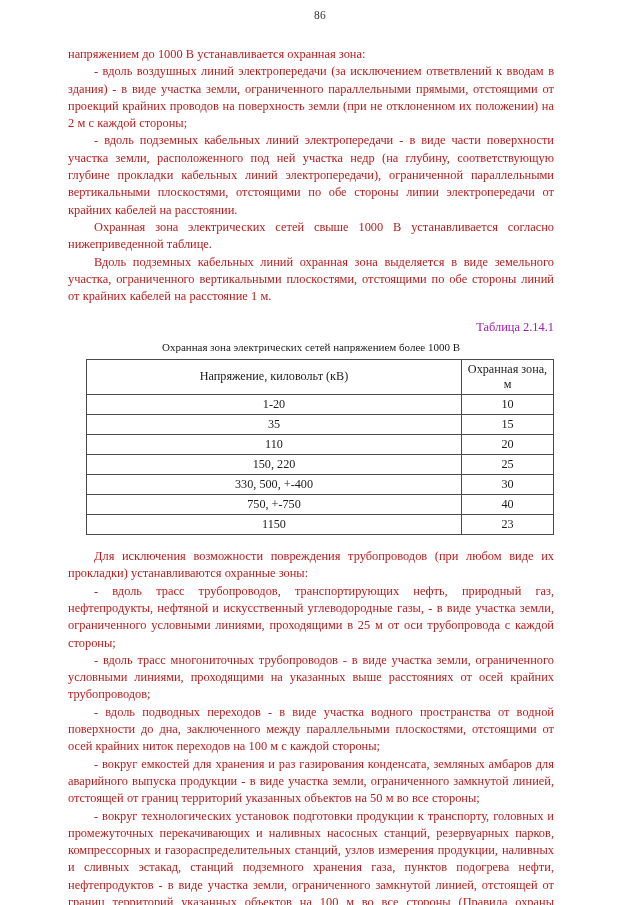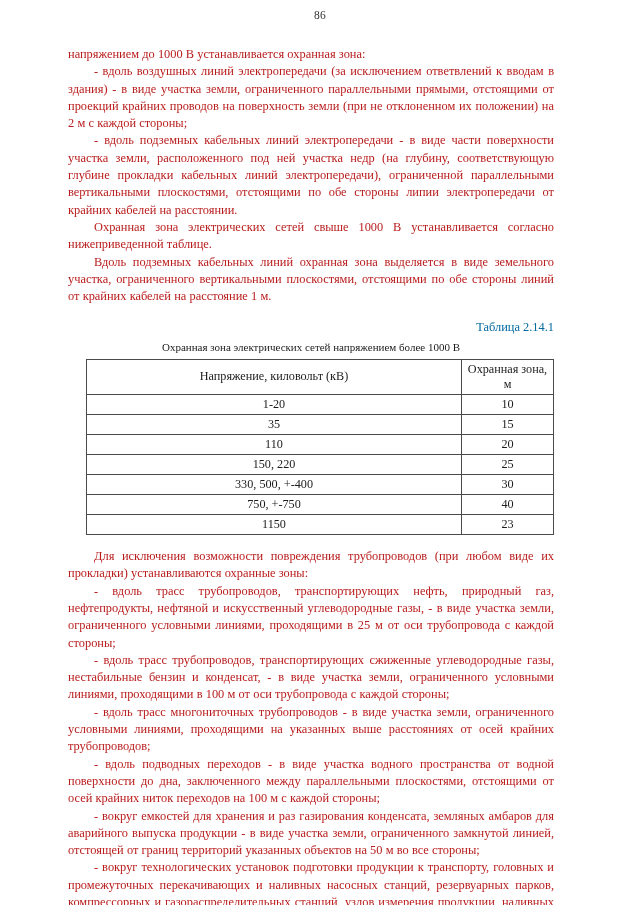--- a/index.html
+++ b/index.html
@@ -46,21 +46,21 @@
   }
   p.indent {
     text-indent: 26px;
   }
   .tbl-caption-num {
     margin: 0;
     padding-top: 14px;
     font-size: 12.4px;
     text-align: right;
     line-height: 17.3px;
-    color: #0369a1;
+    color: #a21caf;
   }
   .tbl-caption-title {
     margin: 0;
     padding-top: 2px;
     font-size: 11px;
     text-align: center;
     line-height: 17.3px;
     color: #1b1b1b;
   }
   table.zone-table {
@@ -142,20 +142,19 @@
         </tr>
         <tr>
           <td>1150</td>
           <td>23</td>
         </tr>
       </tbody>
     </table>
 
     <p class="body indent after-table">Для исключения возможности повреждения трубопроводов (при любом виде их прокладки) устанавливаются охранные зоны:</p>
     <p class="body indent">- вдоль трасс трубопроводов, транспортирующих нефть, природный газ, нефтепродукты, нефтяной и искусственный углеводородные газы, - в виде участка земли, ограниченного условными линиями, проходящими в 25 м от оси трубопровода с каждой стороны;</p>
-    <p class="body indent">- вдоль трасс трубопроводов, транспортирующих сжиженные углеводородные газы, нестабильные бензин и конденсат, - в виде участка земли, ограниченного условными линиями, проходящими в 100 м от оси трубопровода с каждой стороны;</p>
     <p class="body indent">- вдоль трасс многониточных трубопроводов - в виде участка земли, ограниченного условными линиями, проходящими на указанных выше расстояниях от осей крайних трубопроводов;</p>
     <p class="body indent">- вдоль подводных переходов - в виде участка водного пространства от водной поверхности до дна, заключенного между параллельными плоскостями, отстоящими от осей крайних ниток переходов на 100 м с каждой стороны;</p>
     <p class="body indent">- вокруг емкостей для хранения и раз газирования конденсата, земляных амбаров для аварийного выпуска продукции - в виде участка земли, ограниченного замкнутой линией, отстоящей от границ территорий указанных объектов на 50 м во все стороны;</p>
     <p class="body indent">- вокруг технологических установок подготовки продукции к транспорту, головных и промежуточных перекачивающих и наливных насосных станций, резервуарных парков, компрессорных и газораспределительных станций, узлов измерения продукции, наливных и сливных эстакад, станций подземного хранения газа, пунктов подогрева нефти, нефтепродуктов - в виде участка земли, ограниченного замкнутой линией, отстоящей от границ территорий указанных объектов на 100 м во все стороны (Правила охраны магистральных трубопроводов, утвержденные Минтопэнерго РФ 29.04.1992, постановлением Госгортехнадзора РФ от 22.04.1992 № 9).</p>
 
   </div>
 </div>
 
 </body></html>

